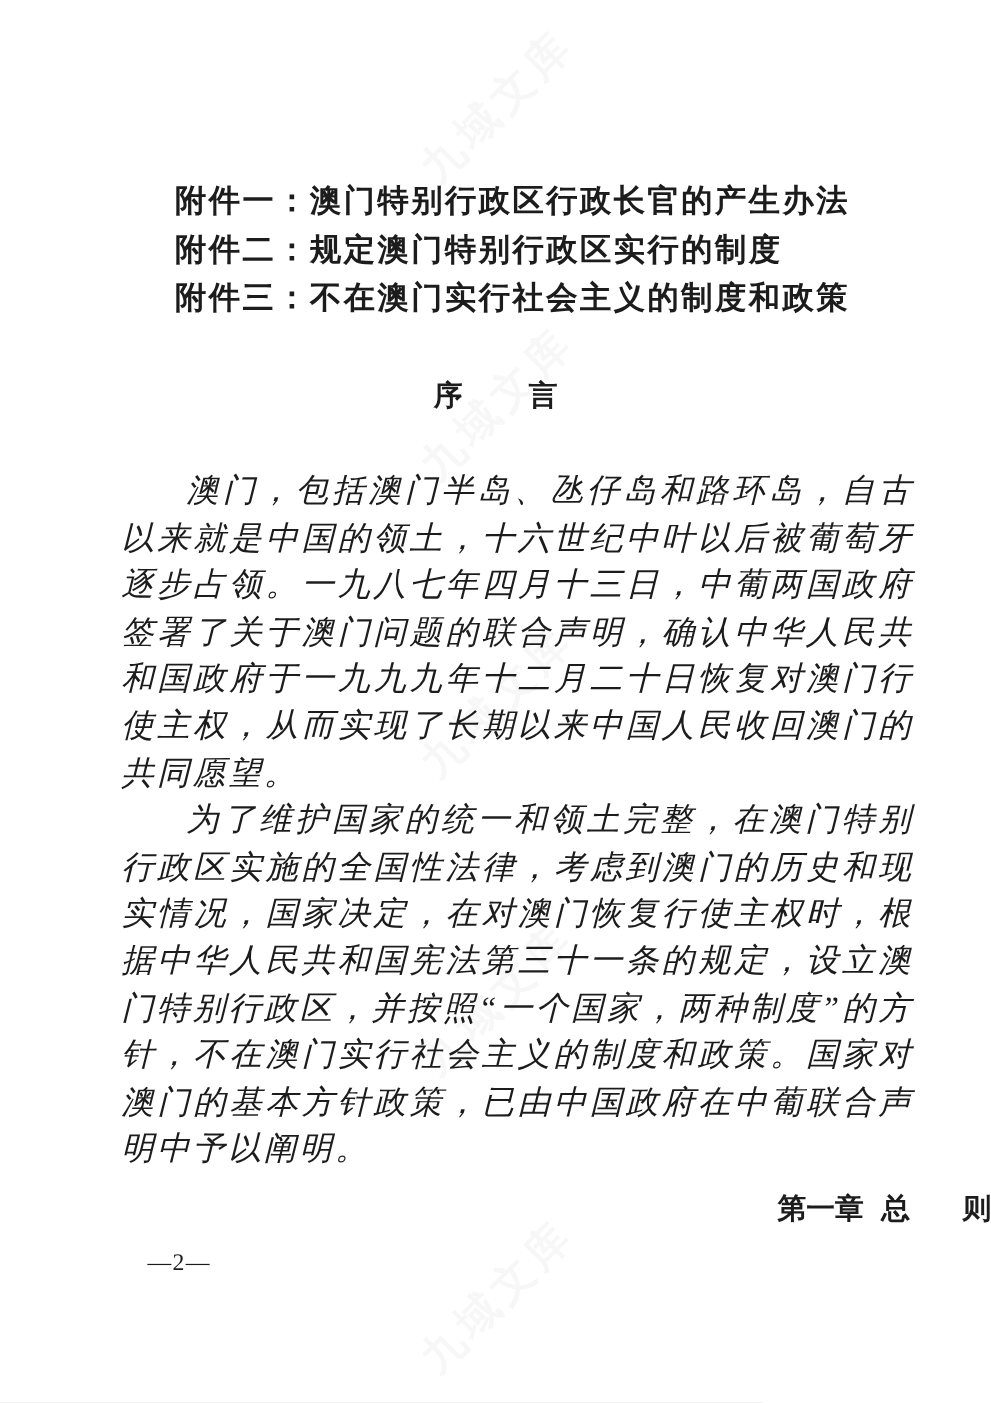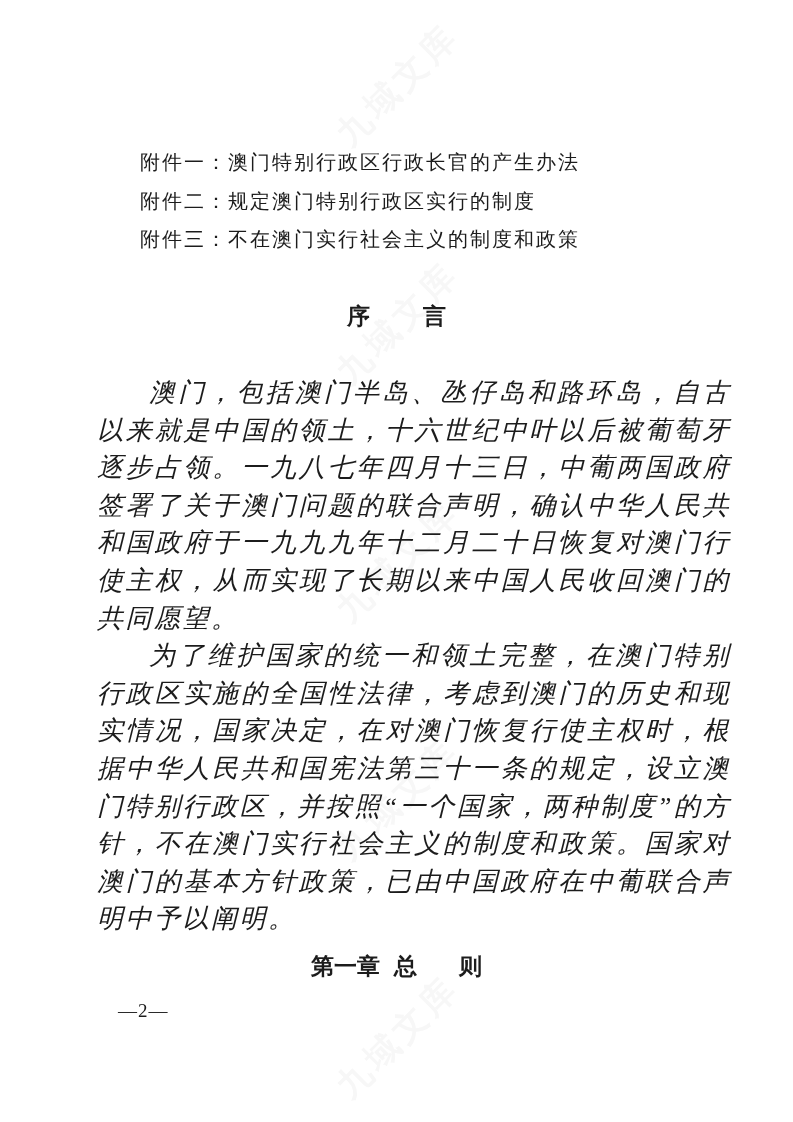--- a/index.html
+++ b/index.html
@@ -41,24 +41,25 @@
 
   .content { position: relative; z-index: 1; }
 
   
   .attachments {
     position: absolute;
     left: 140px;
     top: 143px;
   }
   .attachment-line {
-    font-size: 20px;
+    font-size: 25px;
     line-height: 38.5px;
     letter-spacing: 2px;
     white-space: nowrap;
+    font-weight: bold;
   }
 
   
   .preface-title {
     position: absolute;
     top: 301px;
     left: 0;
     width: 100%;
     display: flex;
     justify-content: center;
@@ -85,21 +86,21 @@
     font-style: italic;
   }
 
   
   .chapter-title {
     position: absolute;
     top: 951px;
     left: 0;
     width: 100%;
     display: flex;
-    justify-content: center;
+    justify-content: flex-end;
     align-items: baseline;
     font-family: "Liberation Sans", "DejaVu Sans", sans-serif;
     font-weight: 700;
     font-size: 23px;
   }
   .chapter-title .part-label { margin-right: 14px; }
   .chapter-title .part-first { margin-right: 42px; }
 
   
   .page-number {

